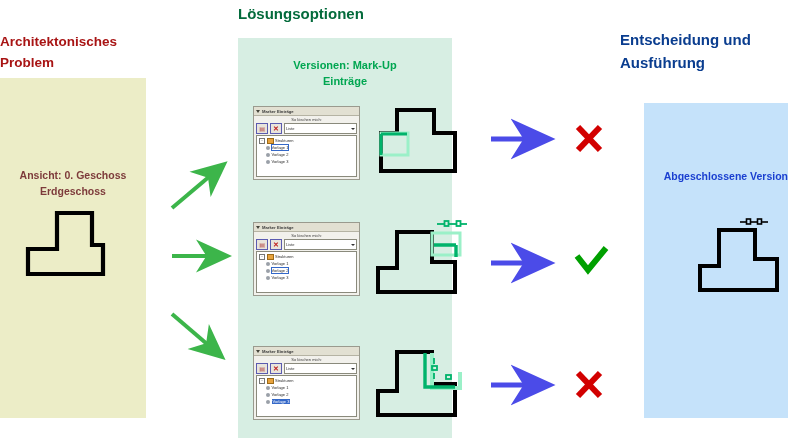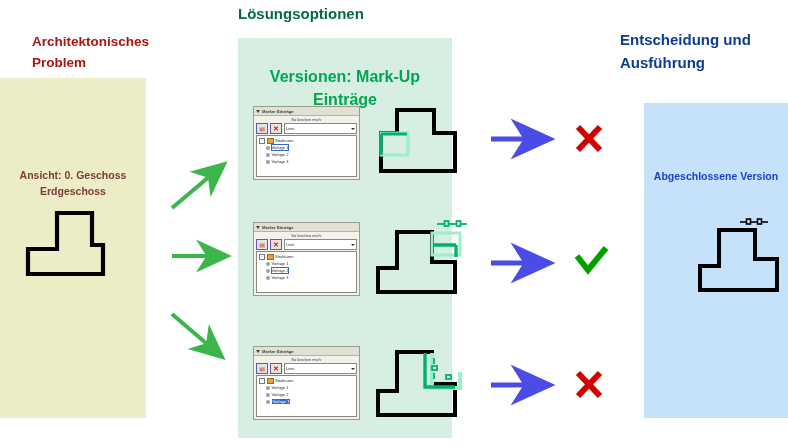--- a/index.html
+++ b/index.html
@@ -15,21 +15,21 @@
   
   .hdr{
     position:absolute;
     text-align:left;
     font-weight:bold;
     line-height:1.55;
     white-space:pre-line;
   }
   #problem-heading{
     left:0px; top:32px; width:158px;
-    color:#a81414; font-size:13.5px;padding-left:32px;
+    color:#a81414; font-size:13.5px;
   }
   #options-heading{
     left:238px; top:2px; width:214px;
     color:#046b3c; font-size:15px;
   }
   #decision-heading{
     left:620px; top:28px; width:168px;
     color:#0a3d8f; font-size:15px;
   }
 
@@ -41,32 +41,32 @@
   #options-panel{
     left:238px; top:38px; width:214px; height:400px;
     background:#d7eee3;
   }
   #decision-panel{
     left:644px; top:103px; width:144px; height:315px;
     background:#c5e2fa;
   }
 
   #options-subtitle{
-    position:absolute; left:238px; top:65px; width:214px;
+    position:absolute; left:238px; top:58px; width:214px;
     text-align:center; color:#00a651; font-weight:bold;
-    font-size:16px; line-height:1.45; white-space:pre-line;
+    font-size:11px; line-height:1.45; white-space:pre-line;
   }
   #problem-caption{
     position:absolute; left:0px; top:168px; width:146px;
     text-align:center; color:#7d3b3b; font-weight:bold;
     font-size:10.5px; line-height:1.5; white-space:pre-line;
   }
   #decision-caption{
     position:absolute; left:644px; top:170px; width:144px;
-    text-align:center; color:#1a3fd0; font-weight:bold;
+    text-align:right; color:#1a3fd0; font-weight:bold;
     font-size:10.5px;
   }
 
   
   .dlg{
     position:absolute; width:105px; height:72px;
     background:#f2f1ec; border:1px solid #9a9a8e;
     font-size:4px; overflow:hidden;
   }
   .dlg-title{

